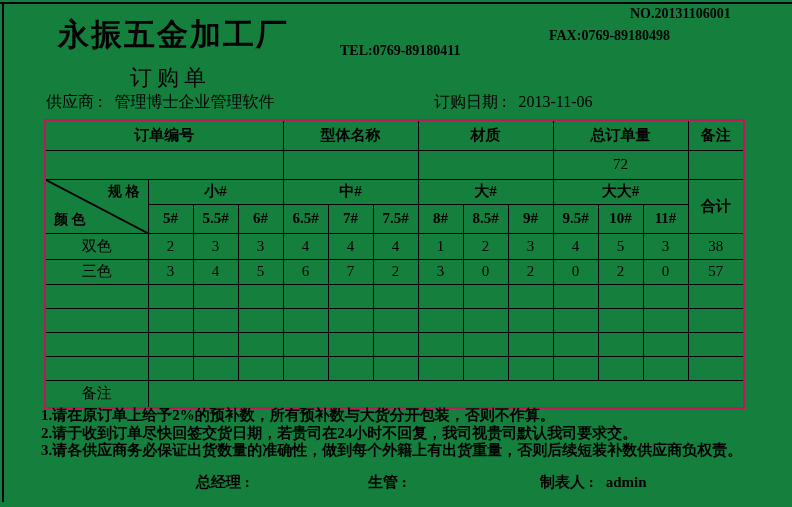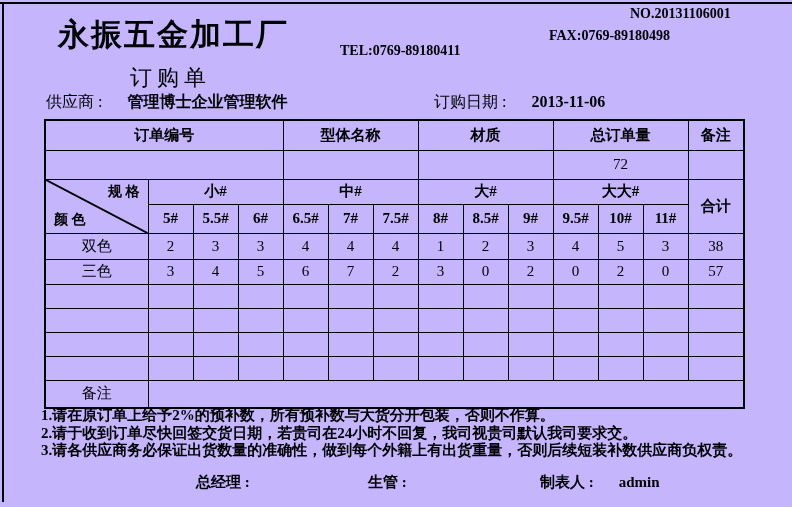--- a/index.html
+++ b/index.html
@@ -1,36 +1,36 @@
 <!DOCTYPE html>
 <html><head>
 <meta charset="utf-8">
 <style>
   html,body { margin:0; padding:0; }
   body {
     width:792px; height:507px; background:#ffffff; color:#000;
     font-family:"Liberation Serif","DejaVu Serif",serif;
   }
-  .page { position:relative; width:792px; height:507px; overflow:hidden; background:#c4b5fd; }
+  .page { position:relative; width:792px; height:507px; overflow:hidden; background:#15803d; }
 
   .border-top  { position:absolute; left:0; top:2px; width:792px; height:2px; background:#000; }
   .border-left { position:absolute; left:2px; top:2px; width:2px; height:500px; background:#000; }
 
   .company    { position:absolute; left:58px;  top:14px; font-size:31px; font-weight:bold; letter-spacing:2px; white-space:nowrap; }
   .docno      { position:absolute; left:630px; top:6px; font-size:14px; font-weight:bold; white-space:nowrap; }
   .tel        { position:absolute; left:340px; top:43px; font-size:14px; font-weight:bold; white-space:nowrap; }
   .fax        { position:absolute; left:549px; top:28px; font-size:14px; font-weight:bold; white-space:nowrap; }
   .form-title { position:absolute; left:130px; top:63px; font-size:22px; font-weight:normal; letter-spacing:5px; white-space:nowrap; }
   .supplier   { position:absolute; left:46px;  top:92px; font-size:16px; white-space:nowrap; }
   .order-date { position:absolute; left:434px; top:92px; font-size:16px; white-space:nowrap; }
-  .lbl-gap    { margin-left:25px;font-weight:bold; }
+  .lbl-gap    { margin-left:12px; }
 
   table.order {
     position:absolute; left:44px; top:119px; width:699px;
-    border-collapse:collapse; table-layout:fixed; border:2px solid #000000;
+    border-collapse:collapse; table-layout:fixed; border:2px solid #be185d;
   }
   table.order td {
     border:1px solid #000; text-align:center; vertical-align:middle;
     padding:0; font-size:15px; overflow:hidden; white-space:nowrap;
   }
   .hd { font-weight:bold; font-size:15px; }
   .sz { font-weight:bold; font-size:14px; }
   .sum-col { font-weight:bold; font-size:18px; }
   .rh30{height:30px} .rh29{height:29px} .rh26{height:26px}
   .rh25{height:25px} .rh24{height:24px} .rh28{height:28px}

